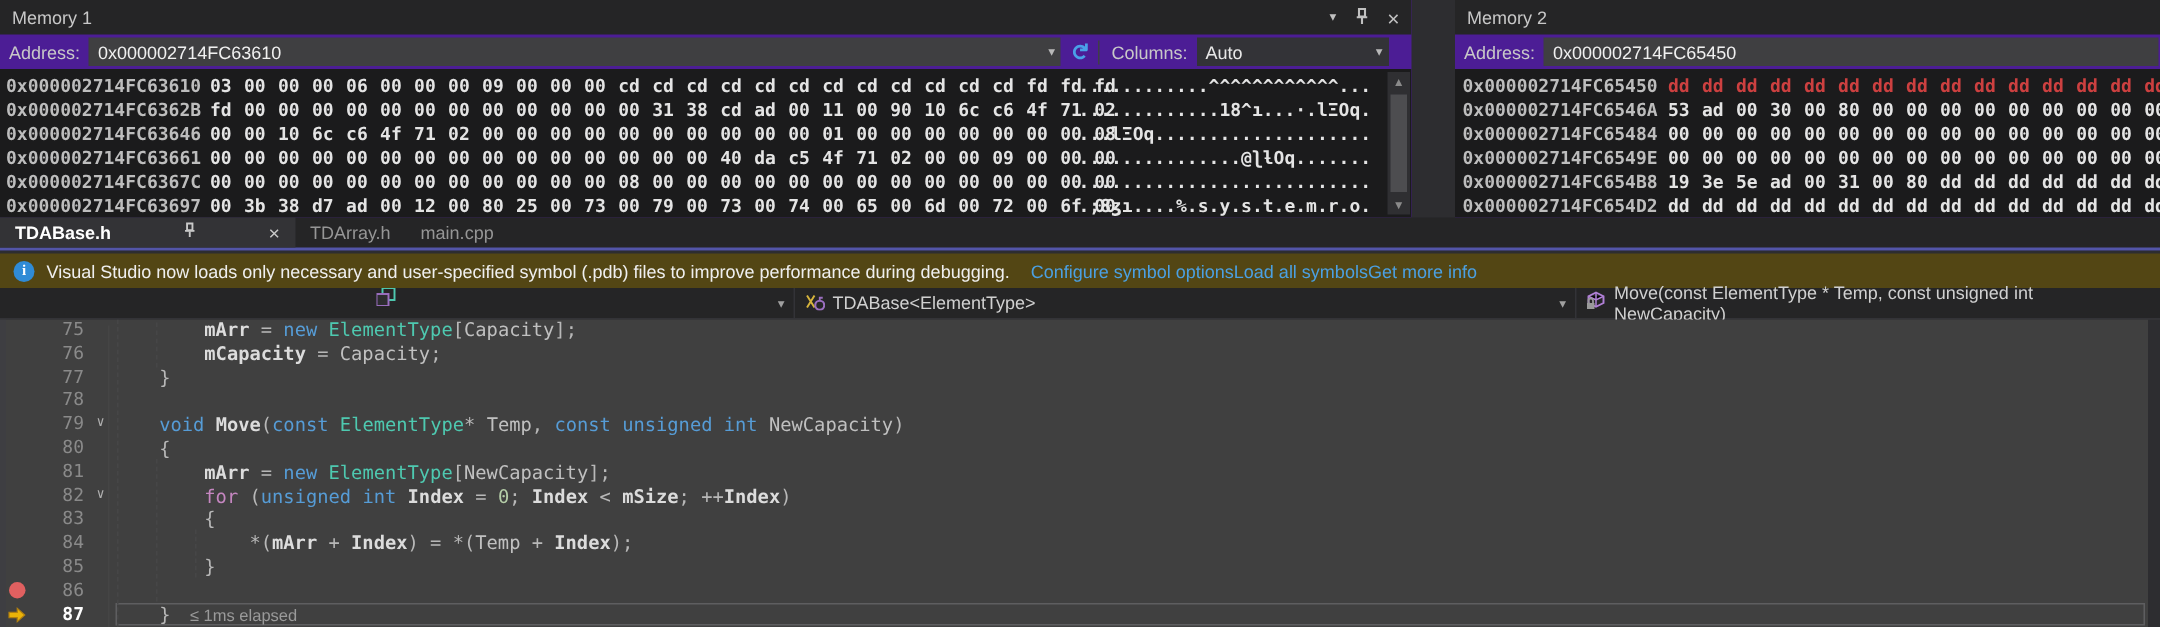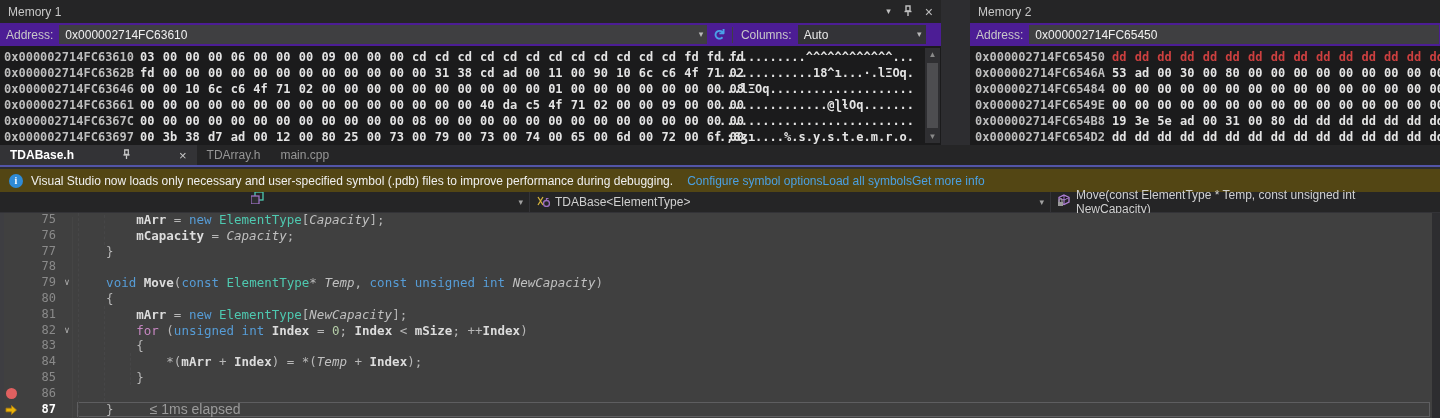--- a/index.html
+++ b/index.html
@@ -80,24 +80,24 @@
   .arrow-glyph { position:absolute; left:1px; top:2px; }
   .lnum { position:absolute; left:24px; width:32px; text-align:right; color:#8a8a8a;
           font-family:"DejaVu Sans Mono",monospace; font-size:12px; }
   .lnum.cur { color:#fefefe; font-weight:bold; }
   .fold { position:absolute; left:60px; width:14px; color:#b0b0b0; font-size:9px; text-align:center; }
   .ctext { position:absolute; left:76px; white-space:pre; }
   .tok-kw  { color:#569cd6; }
   .tok-ctrl{ color:#c586c0; }
   .tok-typ { color:#4ec9b0; }
   .tok-mem { color:#dcdcdc; font-weight:bold; }
-  .tok-par { color:#c0c0c0;font-style:italic; }
+  .tok-par { color:#c0c0c0; }
   .tok-num { color:#b5cea8; }
   .tok-pl  { color:#b8b8b8; }
-  .tok-tip { color:#9a9a9a; font-family:"Liberation Sans",sans-serif; font-size:14px; margin-left:36px; }
+  .tok-tip { color:#9a9a9a; font-family:"Liberation Sans",sans-serif; font-size:11px; margin-left:13px; }
   .linebox { position:absolute; left:77px; right:2px; top:0; bottom:0; border:1px solid #5e5e60; }
   .iguide { position:absolute; width:0; border-left:1px dashed #464647; }
   .outline-line { position:absolute; left:72px; width:0; border-left:1px solid #454545; top:4px; bottom:0; }
 </style>
 </head>
 <body>
 
 <div class="mem-panel" id="mem1">
   <div class="mem-titlebar">
     <span class="mem-title">Memory 1</span>

